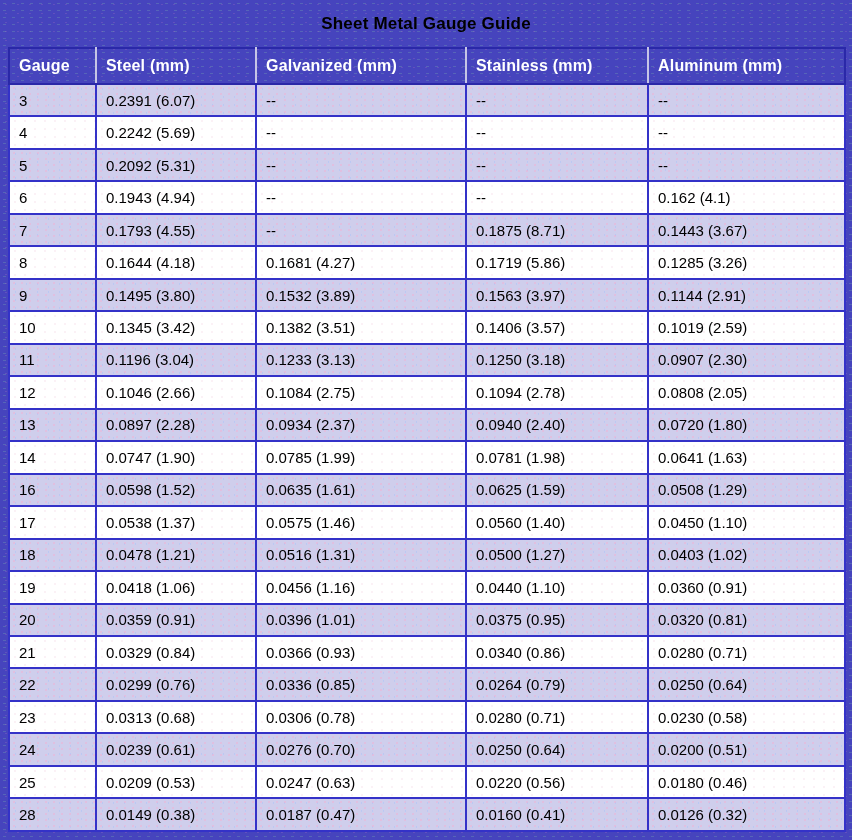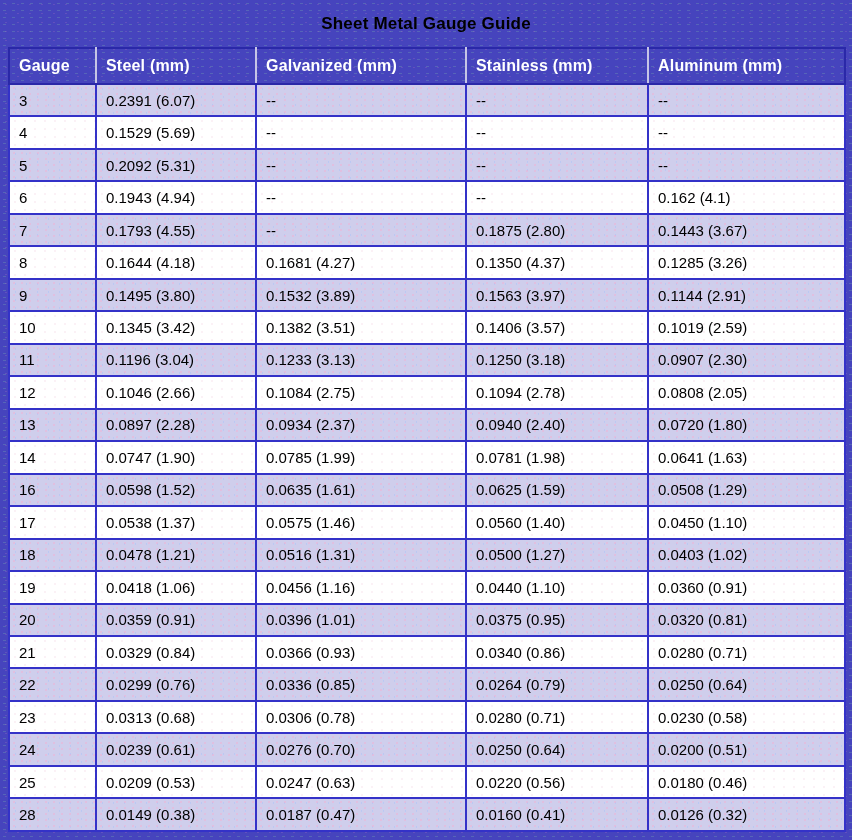--- a/index.html
+++ b/index.html
@@ -99,21 +99,21 @@
     <tbody>
         <tr>
           <td>3</td>
           <td>0.2391 (6.07)</td>
           <td>--</td>
           <td>--</td>
           <td>--</td>
         </tr>
         <tr>
           <td>4</td>
-          <td>0.1529 (5.69)</td>
+          <td>0.2242 (5.69)</td>
           <td>--</td>
           <td>--</td>
           <td>--</td>
         </tr>
         <tr>
           <td>5</td>
           <td>0.2092 (5.31)</td>
           <td>--</td>
           <td>--</td>
           <td>--</td>
@@ -122,28 +122,28 @@
           <td>6</td>
           <td>0.1943 (4.94)</td>
           <td>--</td>
           <td>--</td>
           <td>0.162 (4.1)</td>
         </tr>
         <tr>
           <td>7</td>
           <td>0.1793 (4.55)</td>
           <td>--</td>
-          <td>0.1875 (2.80)</td>
+          <td>0.1875 (8.71)</td>
           <td>0.1443 (3.67)</td>
         </tr>
         <tr>
           <td>8</td>
           <td>0.1644 (4.18)</td>
           <td>0.1681 (4.27)</td>
-          <td>0.1350 (4.37)</td>
+          <td>0.1719 (5.86)</td>
           <td>0.1285 (3.26)</td>
         </tr>
         <tr>
           <td>9</td>
           <td>0.1495 (3.80)</td>
           <td>0.1532 (3.89)</td>
           <td>0.1563 (3.97)</td>
           <td>0.1144 (2.91)</td>
         </tr>
         <tr>

